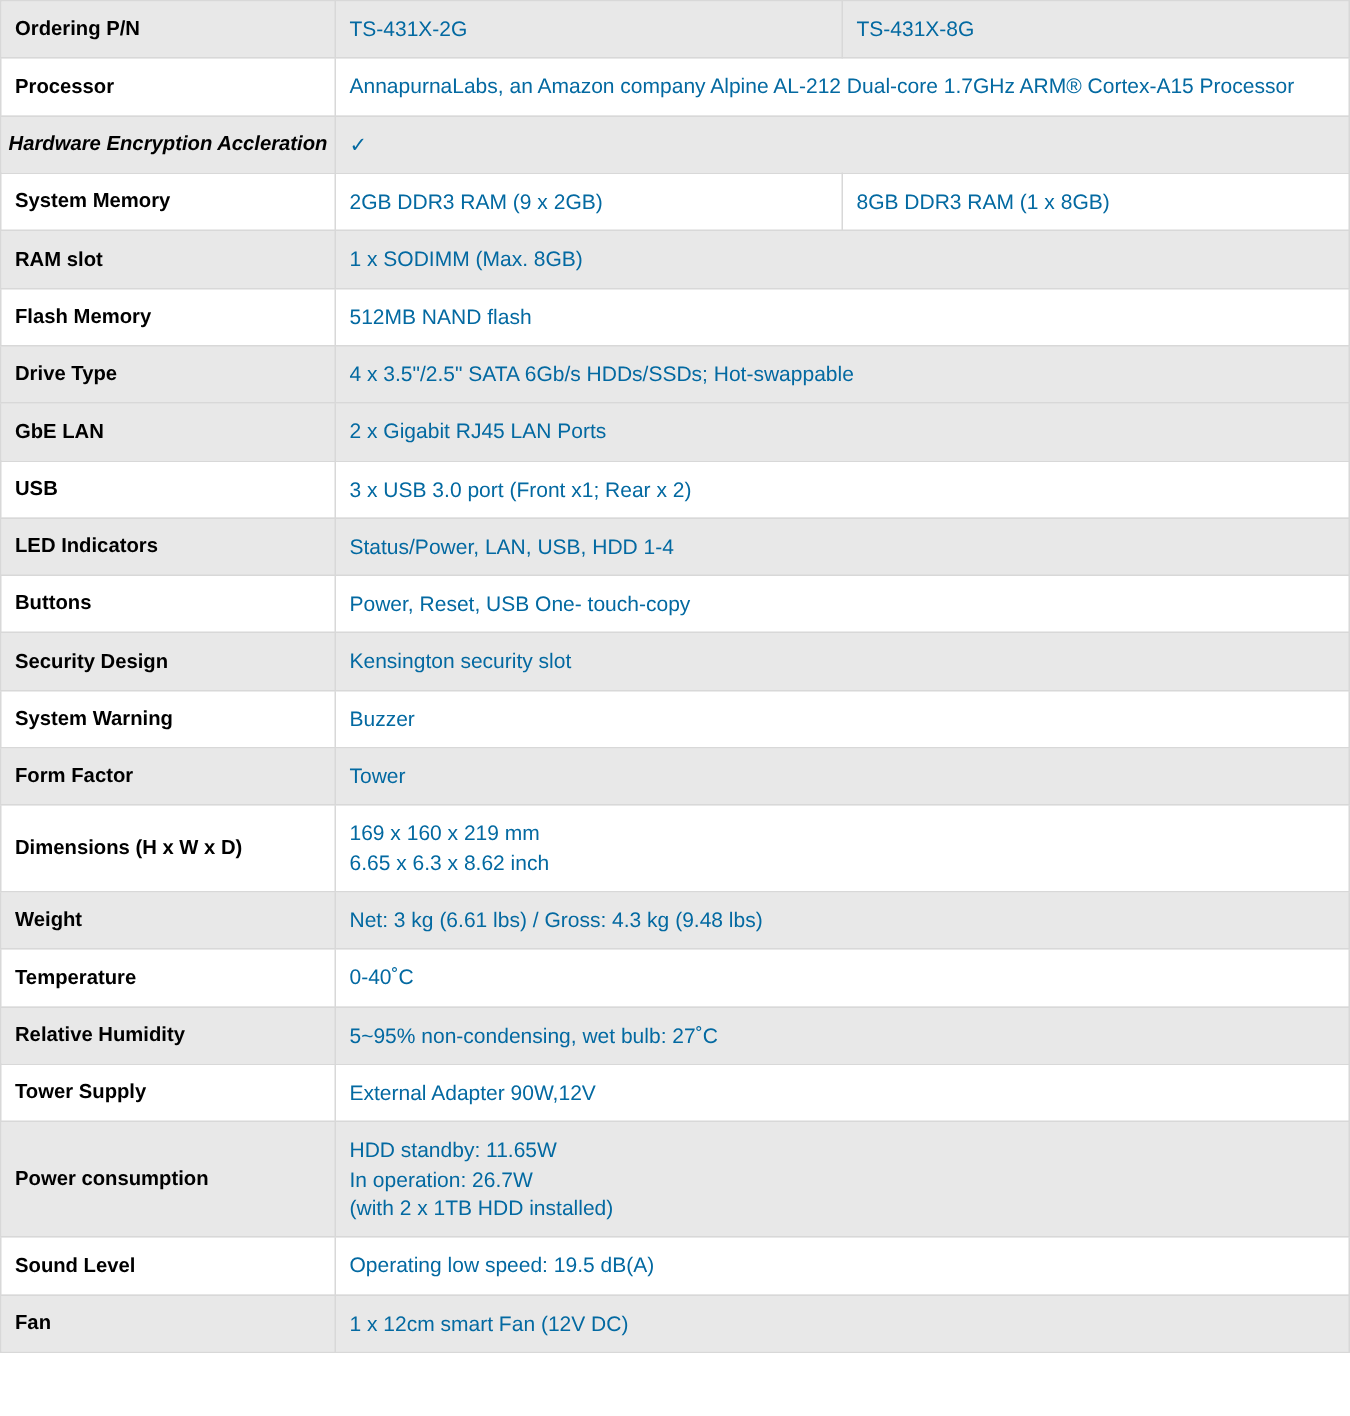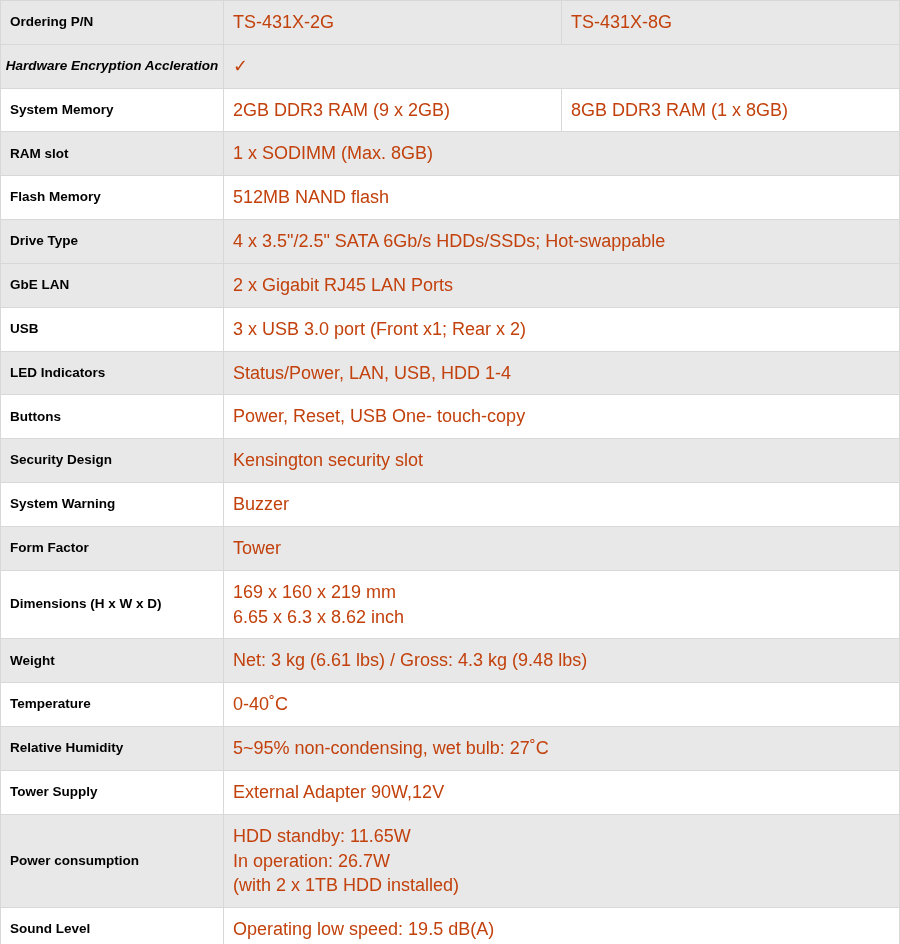--- a/index.html
+++ b/index.html
@@ -35,22 +35,22 @@
     font-size: 13.5px;
     padding-left: 9px;
   }
   td.label.center {
     text-align: center;
     padding-left: 4px;
     padding-right: 4px;
     font-style: italic;
   }
   td.value {
-    color: #c2410c;
-    font-size: 18px;
+    color: #0369a1;
+    font-size: 14px;
   }
   tr.odd td {
     background: #e8e8e8;
   }
   tr.even td {
     background: #ffffff;
   }
   .val-line {
     display: block;
   }
@@ -62,20 +62,24 @@
 </style>
 </head>
 <body>
 
 <table class="spec-table">
   <tbody>
       <tr class="odd">
         <td class="label">Ordering P/N</td>
         <td class="value">TS-431X-2G</td>
         <td class="value">TS-431X-8G</td>
+      </tr>
+      <tr class="even">
+        <td class="label">Processor</td>
+        <td class="value" colspan="2">AnnapurnaLabs, an Amazon company Alpine AL-212 Dual-core 1.7GHz ARM® Cortex-A15 Processor</td>
       </tr>
       <tr class="odd">
         <td class="label center">Hardware Encryption Accleration</td>
         <td class="value check" colspan="2">✓</td>
       </tr>
       <tr class="even">
         <td class="label">System Memory</td>
         <td class="value">2GB DDR3 RAM (9 x 2GB)</td>
         <td class="value">8GB DDR3 RAM (1 x 8GB)</td>
       </tr>
@@ -147,14 +151,18 @@
         <td class="value" colspan="2">
           <span class="val-line">HDD standby: 11.65W</span>
           <span class="val-line">In operation: 26.7W</span>
           <span class="val-line">(with 2 x 1TB HDD installed)</span>
         </td>
       </tr>
       <tr class="even">
         <td class="label">Sound Level</td>
         <td class="value" colspan="2">Operating low speed: 19.5 dB(A)</td>
       </tr>
+      <tr class="odd">
+        <td class="label">Fan</td>
+        <td class="value" colspan="2">1 x 12cm smart Fan (12V DC)</td>
+      </tr>
     </tbody>
 </table>
 
 </body></html>

